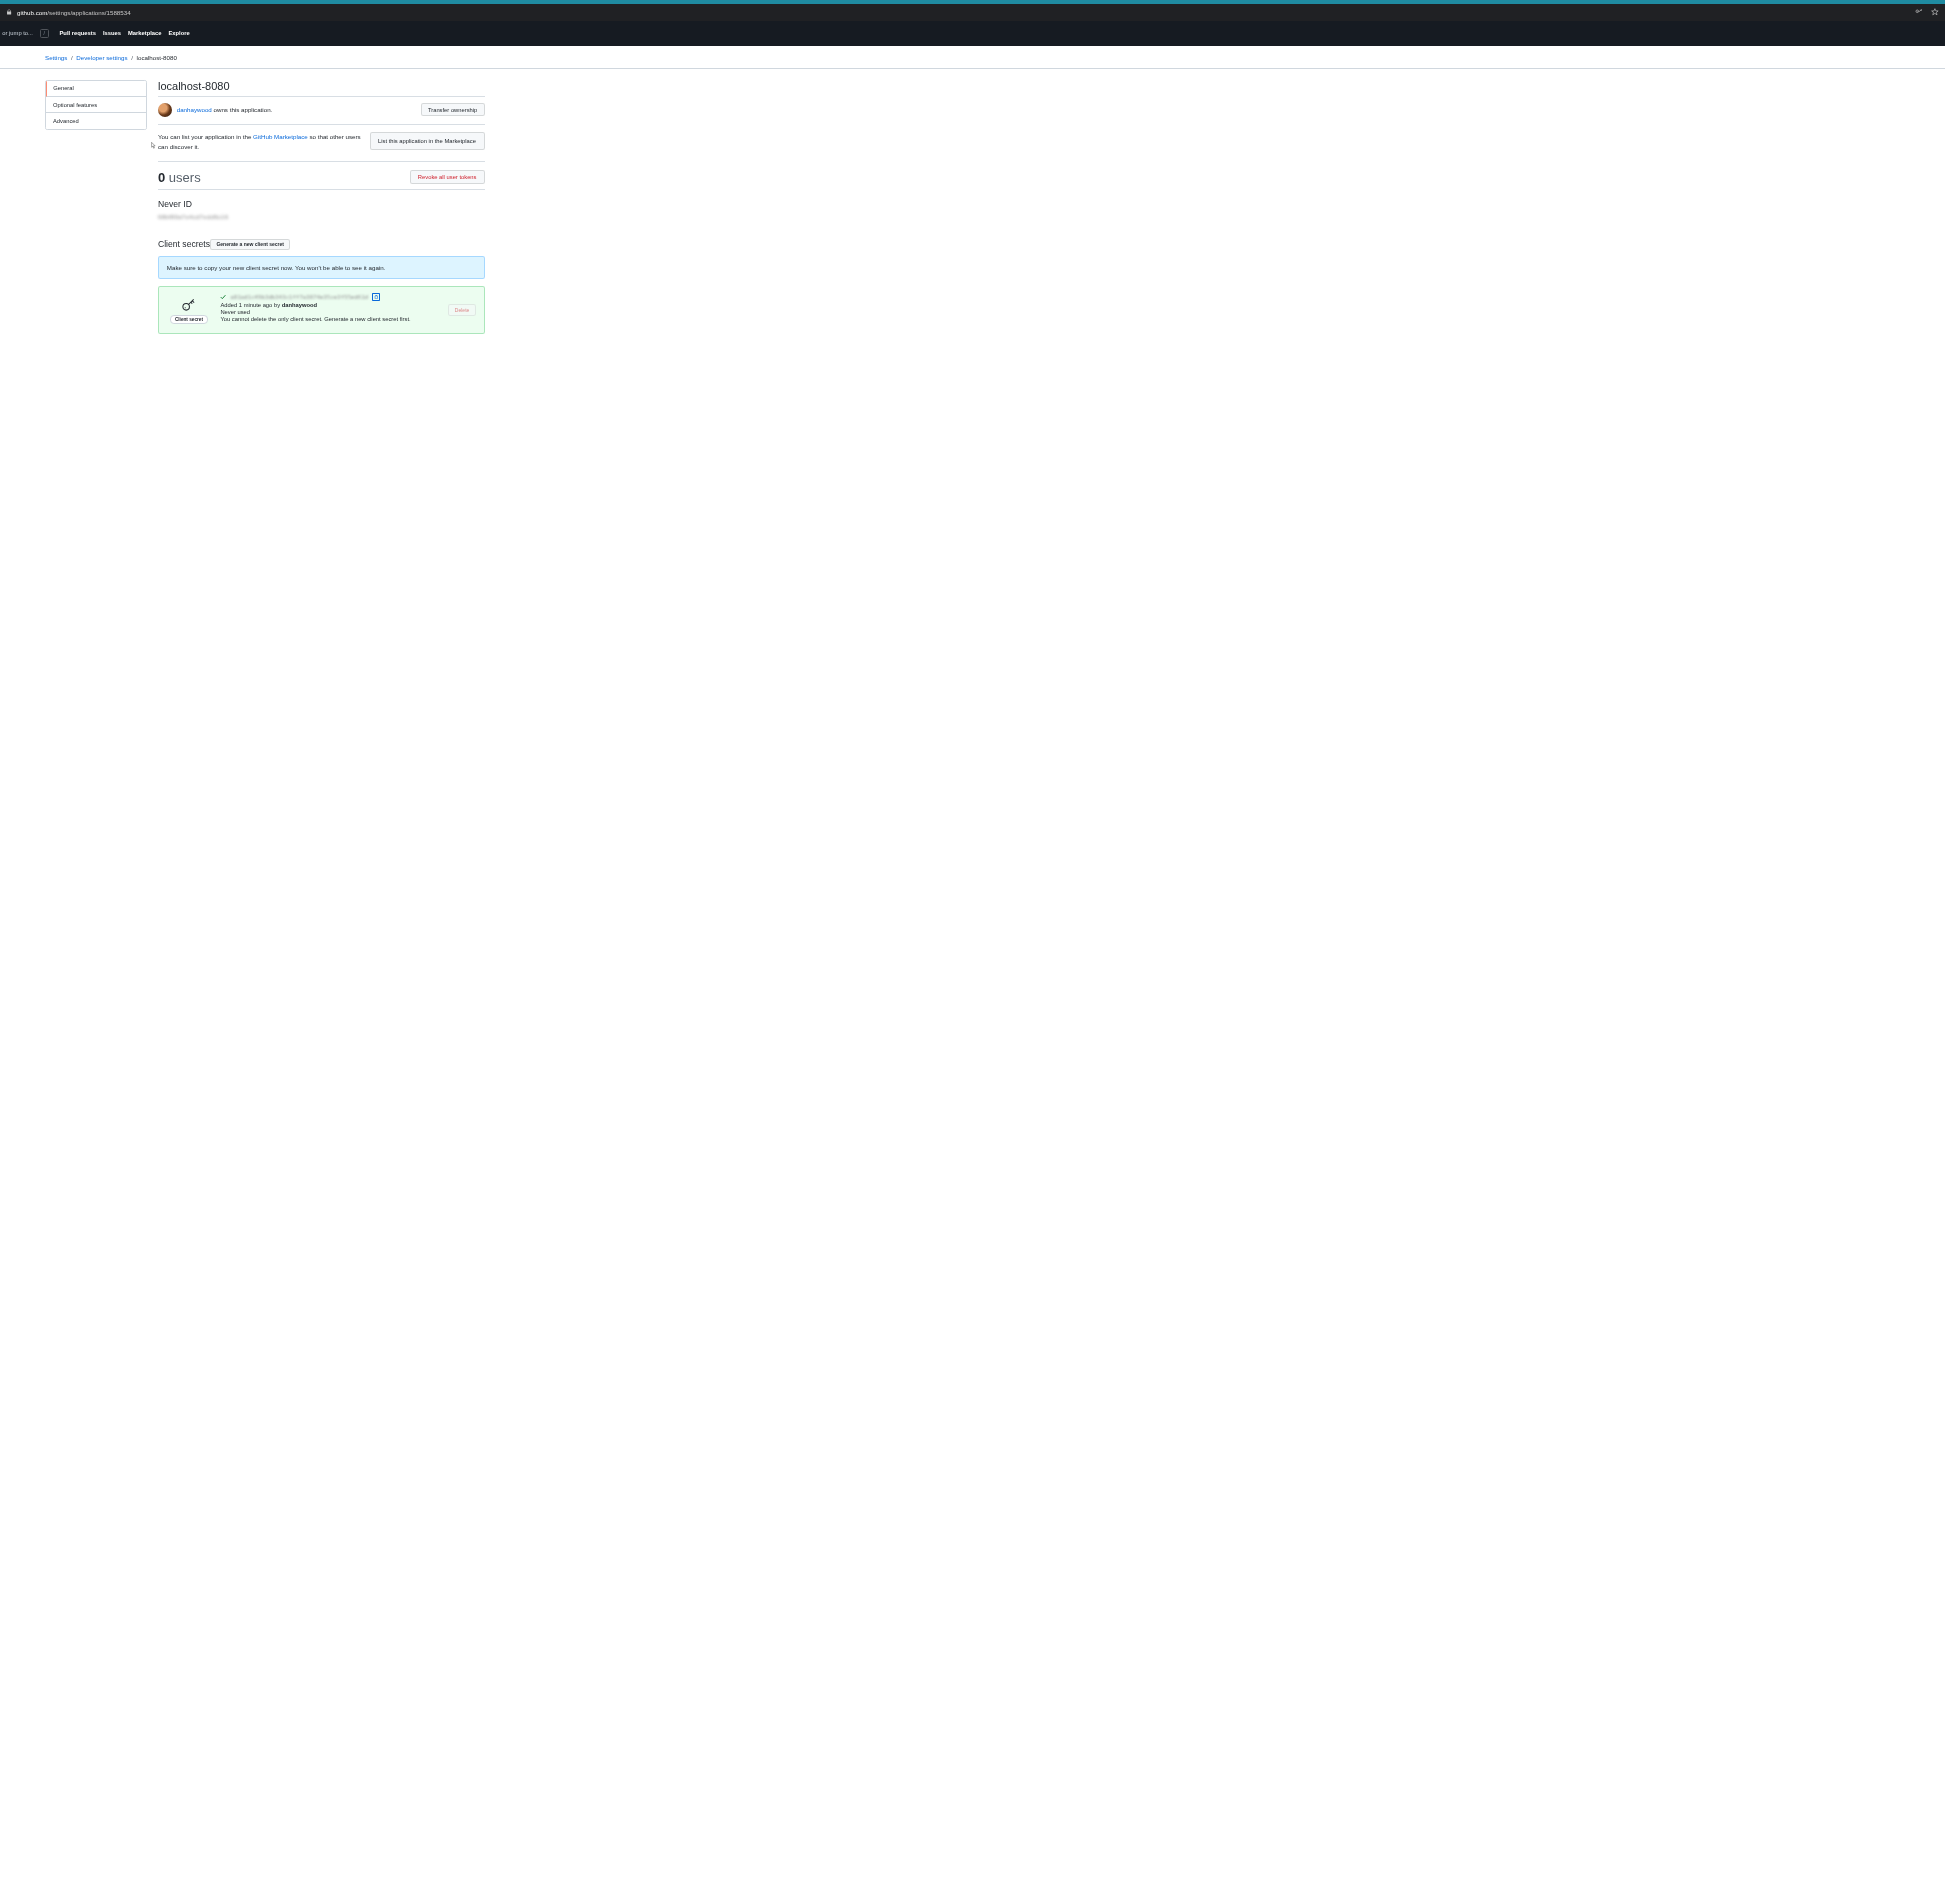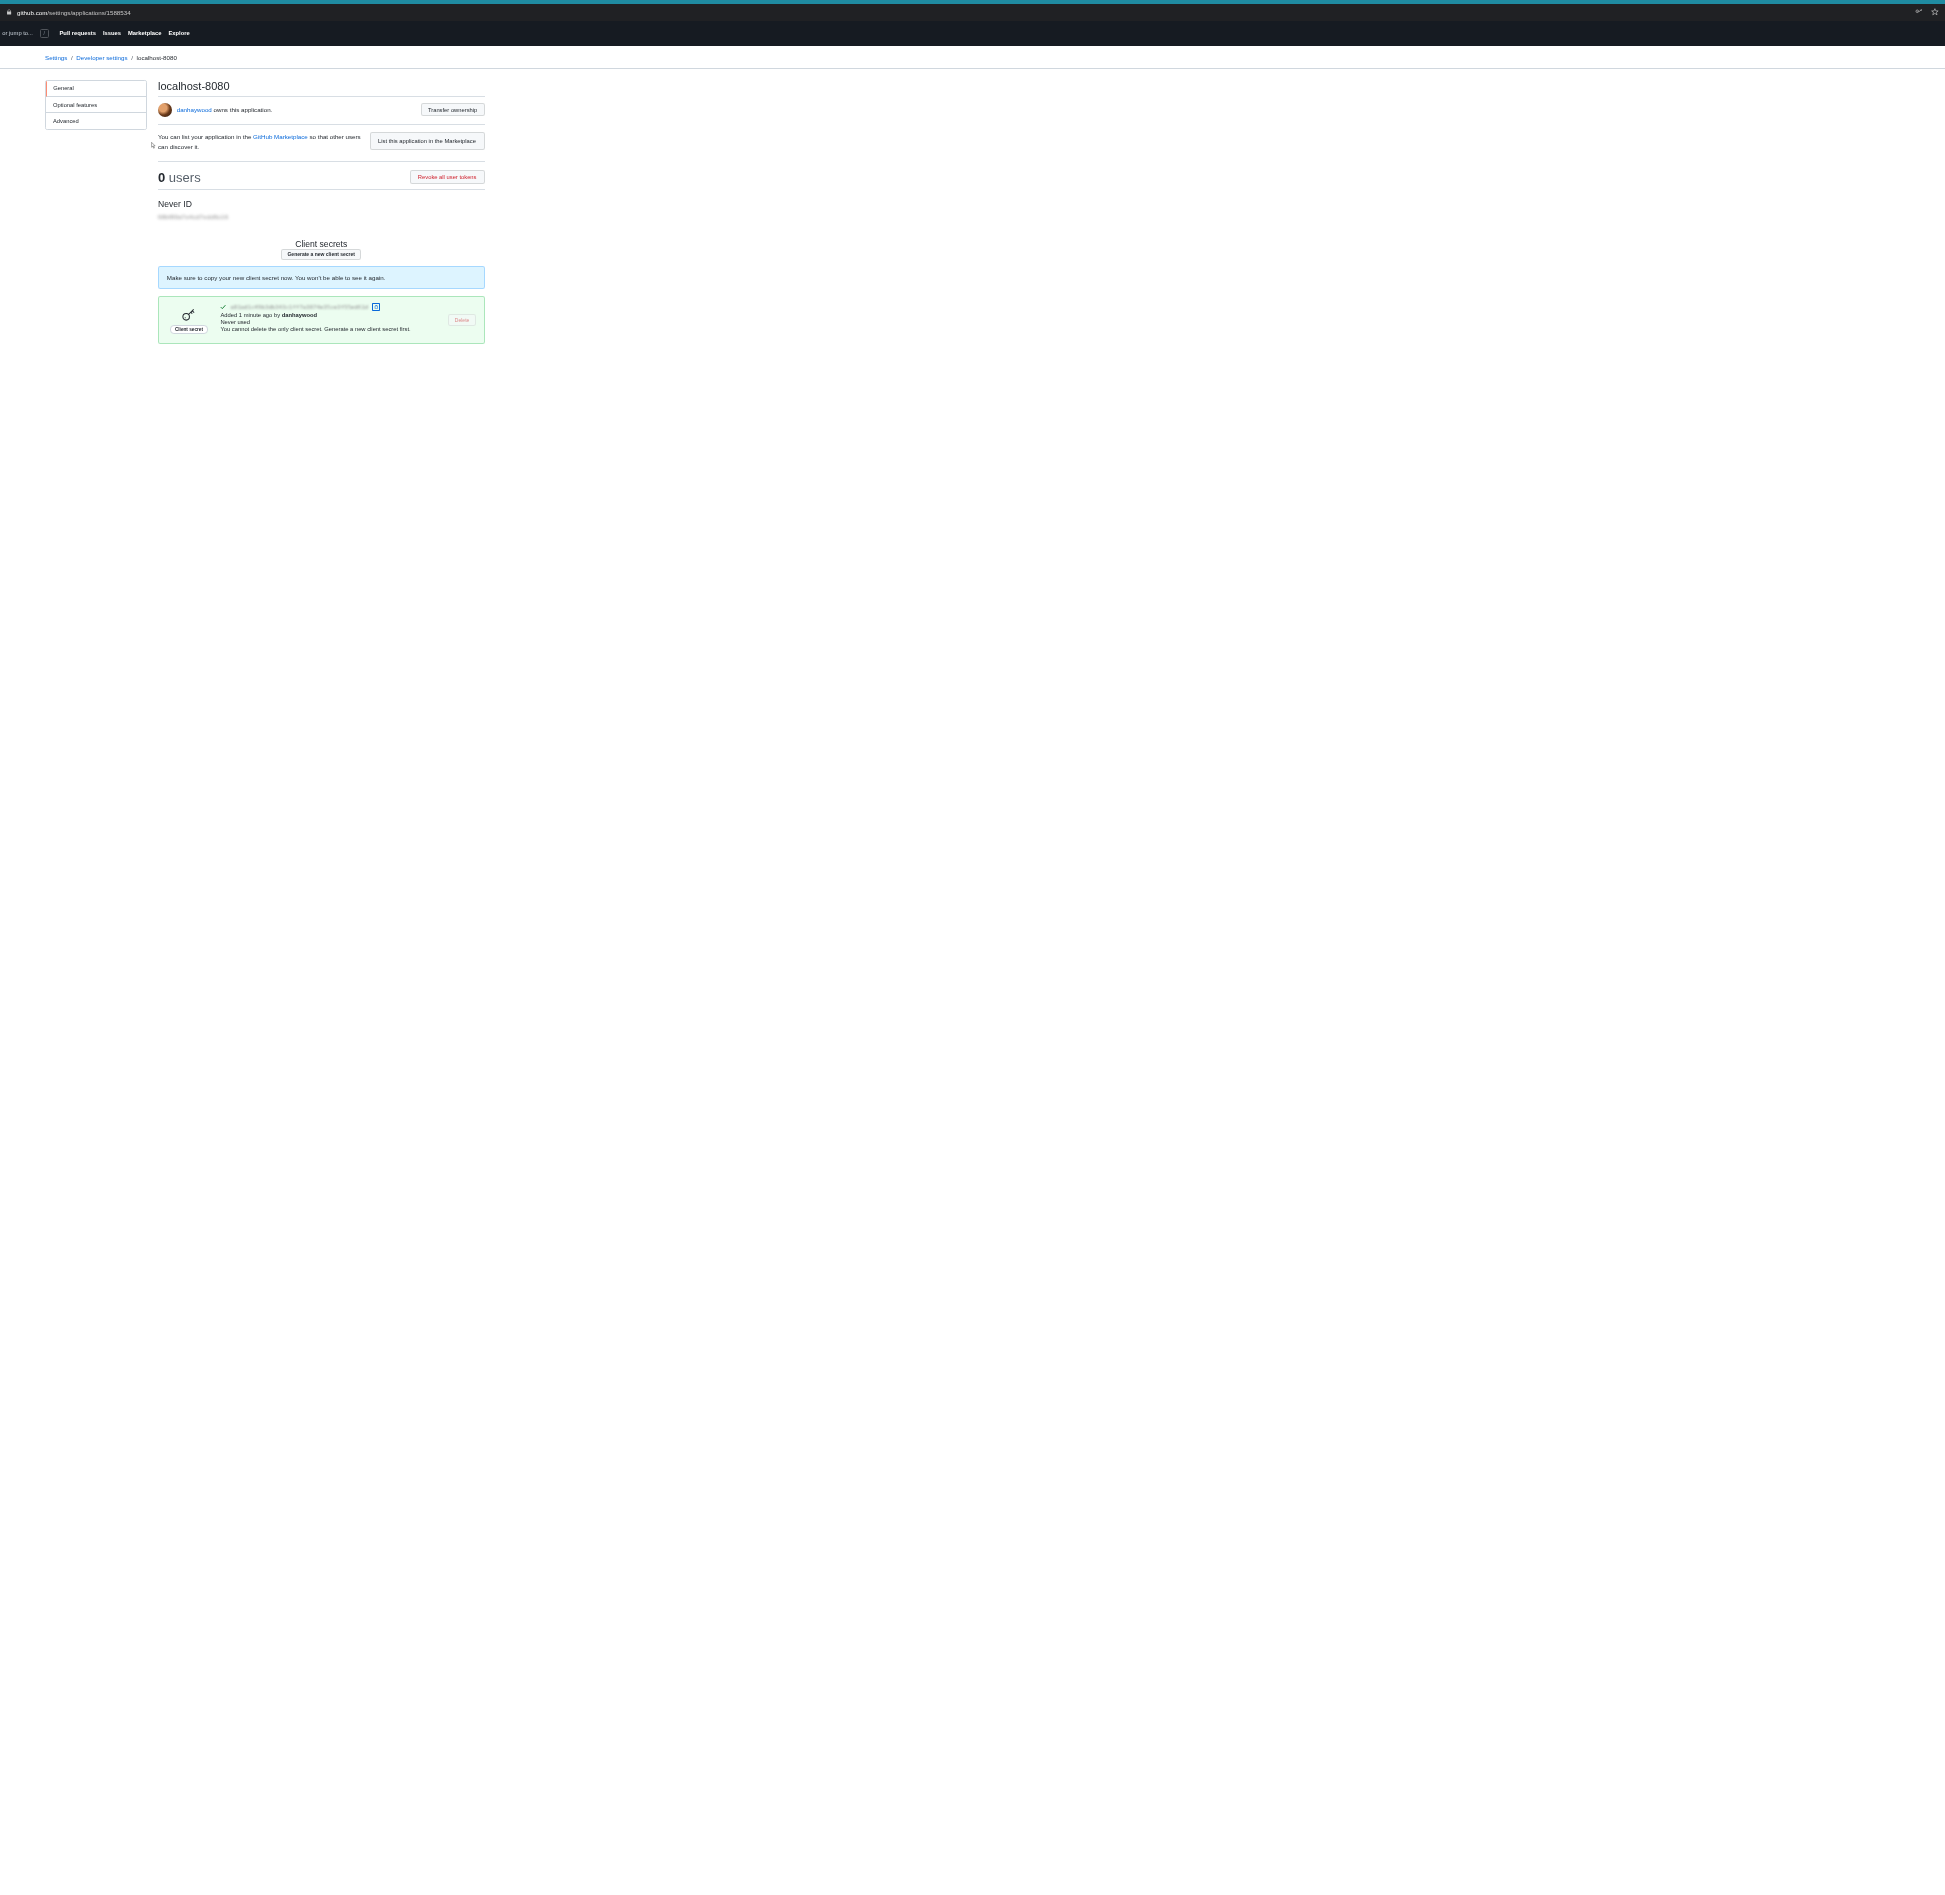--- a/index.html
+++ b/index.html
@@ -248,21 +248,20 @@
       color: #888;
       filter: blur(1.6px);
       user-select: none;
       margin-bottom: 18.7px;
       letter-spacing: 0.2px;
     }
     .secrets-header {
       display: flex;
       align-items: center;
       margin-bottom: 5.4px;
-      flex-direction: column;
     }
     .btn-small {
       padding: 1.9px 5.4px;
       font-size: 5px;
       font-weight: 600;
     }
     .flash-notice {
       background: #ddf4ff;
       border: 0.4px solid rgba(84,174,255,0.4);
       border-radius: 2.3px;

